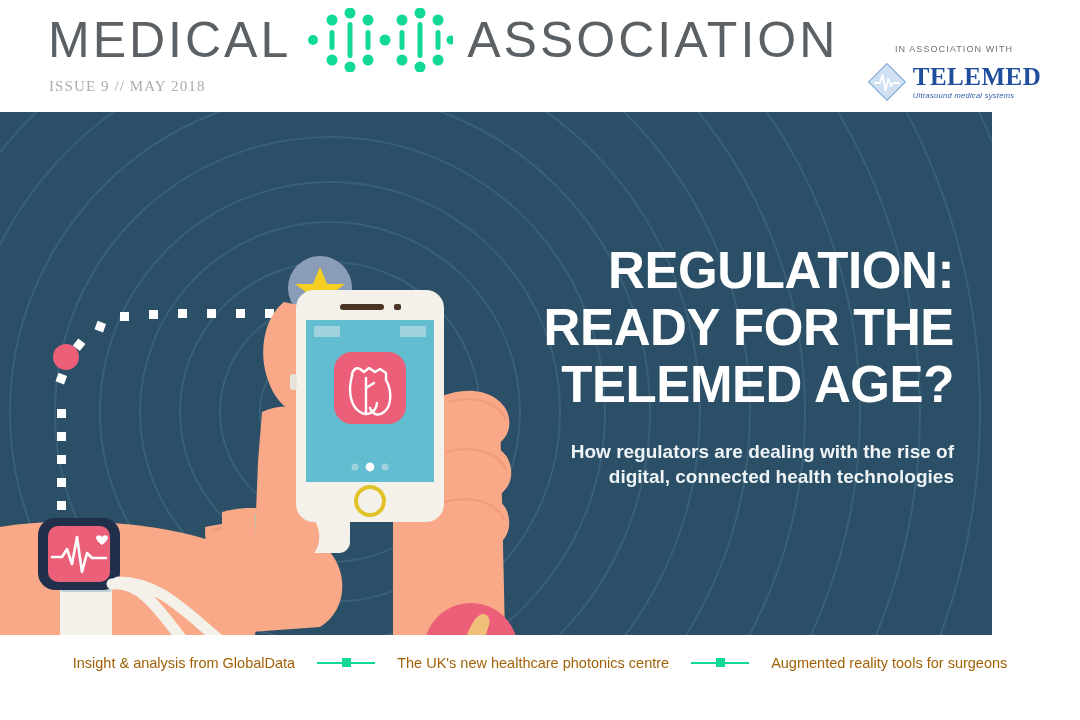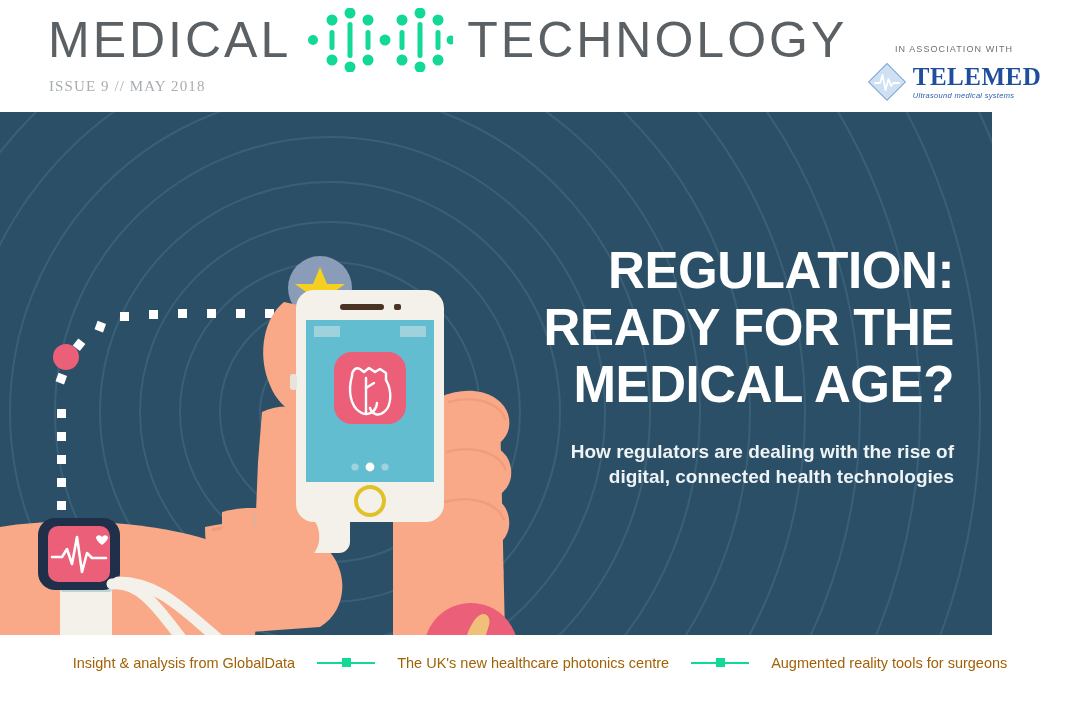--- a/index.html
+++ b/index.html
@@ -236,21 +236,21 @@
           <circle cx="115" cy="59" r="5.5"></circle>
 
           <circle cx="133" cy="12" r="5.5"></circle>
           <rect x="130.5" y="22" width="5" height="20" rx="2.5"></rect>
           <circle cx="133" cy="52" r="5.5"></circle>
 
           <circle cx="146" cy="32" r="4.5"></circle>
         </g>
       </svg>
 
-      <span class="mast-word">TECHNOLOGY</span>
+      <span class="mast-word">ASSOCIATION</span>
     </div>
 
     <div class="mast-issue">ISSUE 9 // MAY 2018</div>
 
     <div class="assoc">
       <div class="assoc-label">IN ASSOCIATION WITH</div>
       <div class="assoc-logo">
         <svg class="telemed-mark" viewBox="0 0 40 40">
           <rect x="20" y="1.5" width="26" height="26" transform="rotate(45 20 1.5)" fill="#cfe0f2" stroke="#7aa6d8" stroke-width="1"></rect>
           <polyline points="8,21 13,21 15.5,13 18.5,28 21.5,17 24,24 26.5,21 32,21" fill="none" stroke="#ffffff" stroke-width="1.8" stroke-linejoin="round" stroke-linecap="round"></polyline>
@@ -397,21 +397,21 @@
         <circle cx="471" cy="538" r="47" fill="#ec5f79"></circle>
         <rect x="441" y="527" width="19" height="34" rx="4" fill="#f7f5ef"></rect>
         <path d="M465,530 C468,518 474,506 480,503 c6,-3 11,2 9,10 l-4,13 l18,0 c6,0 9,5 7,10 l-8,22 c-2,5 -6,7 -11,7 l-26,0 z" fill="#f0c07a"></path>
       </g>
     </svg>
 
     <div class="hero-text">
       <h1 class="headline">
         <span>REGULATION:</span><br>
         <span>READY FOR THE</span><br>
-        <span>MEDICAL AGE?</span>
+        <span>TELEMED AGE?</span>
       </h1>
       <p class="subhead">
         <span>How regulators are dealing with the rise of</span><br>
         <span>digital, connected health technologies</span>
       </p>
     </div>
   </div>
 
   <div class="arm-sliver"></div>
 

